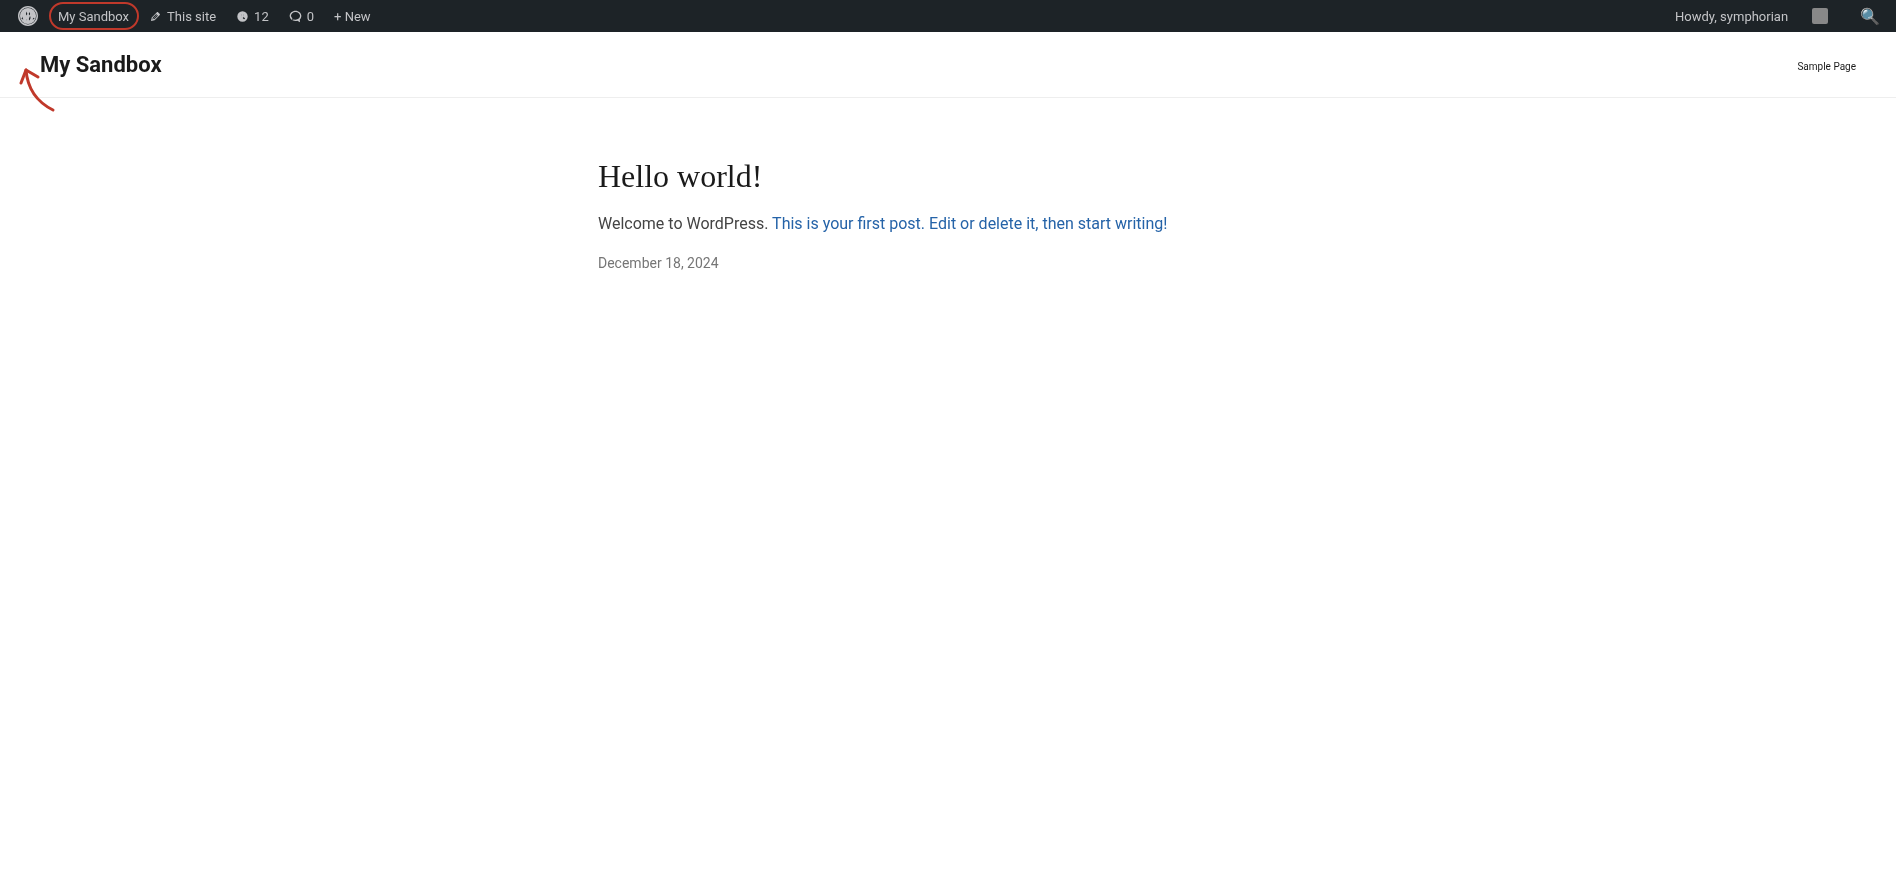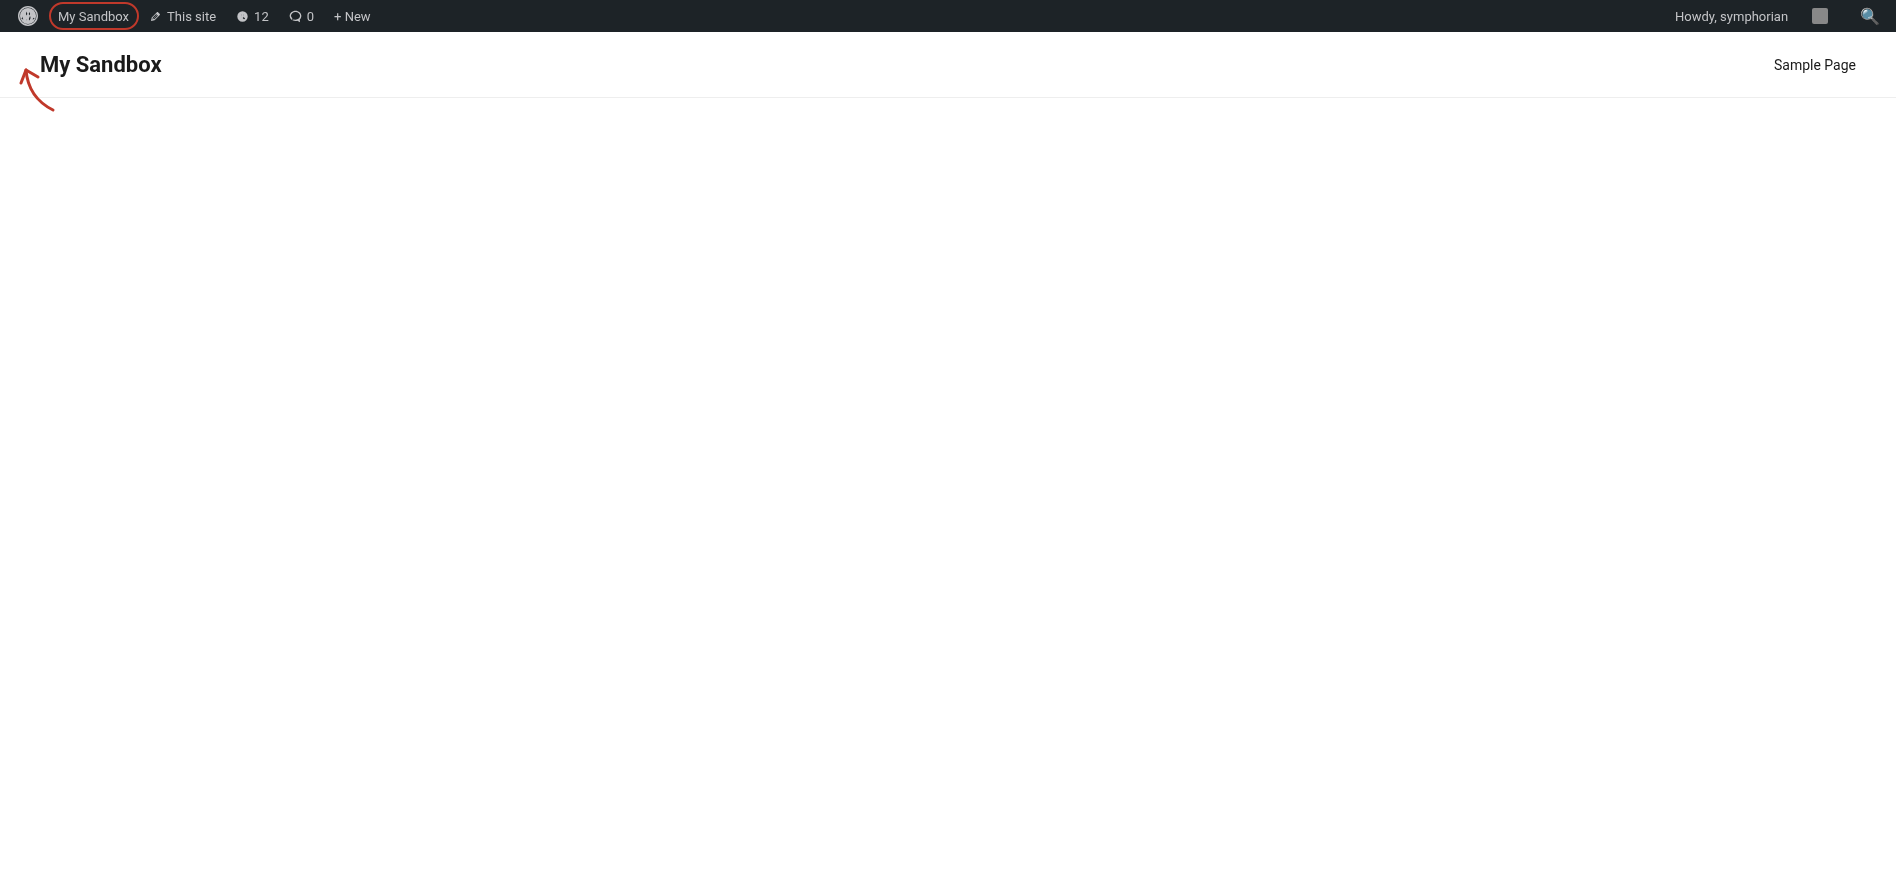--- a/index.html
+++ b/index.html
@@ -81,21 +81,21 @@
       justify-content: space-between;
       border-bottom: 1px solid #eee;
     }
     .site-title {
       font-size: 22px;
       font-weight: 700;
       color: #1a1a1a;
       text-decoration: none;
     }
     .site-nav a {
-      font-size: 14px;
+      font-size: 10px;
       color: #1a1a1a;
       text-decoration: none;
     }
 
     
     .site-main {
       max-width: 780px;
       margin: 0 auto;
       padding: 60px 20px 60px 40px;
     }
@@ -208,13 +208,22 @@
 
 <header class="site-header">
   <a class="site-title" href="#">My Sandbox</a>
   <nav class="site-nav">
     <a href="#">Sample Page</a>
   </nav>
 </header>
 
 <main class="site-main">
 
+  <article>
+    <h2 class="post-title">
+      <a href="#" style="color:#1a1a1a; text-decoration:none;">Hello world!</a>
+    </h2>
+    <p class="post-excerpt">
+      <span>Welcome to WordPress. </span><a href="#" style="color:#2563a8; text-decoration:none;">This is your first post. Edit or delete it, then start writing!</a>
+    </p>
+    <time class="post-date">December 18, 2024</time>
+  </article>
 </main>
 
 </body></html>

